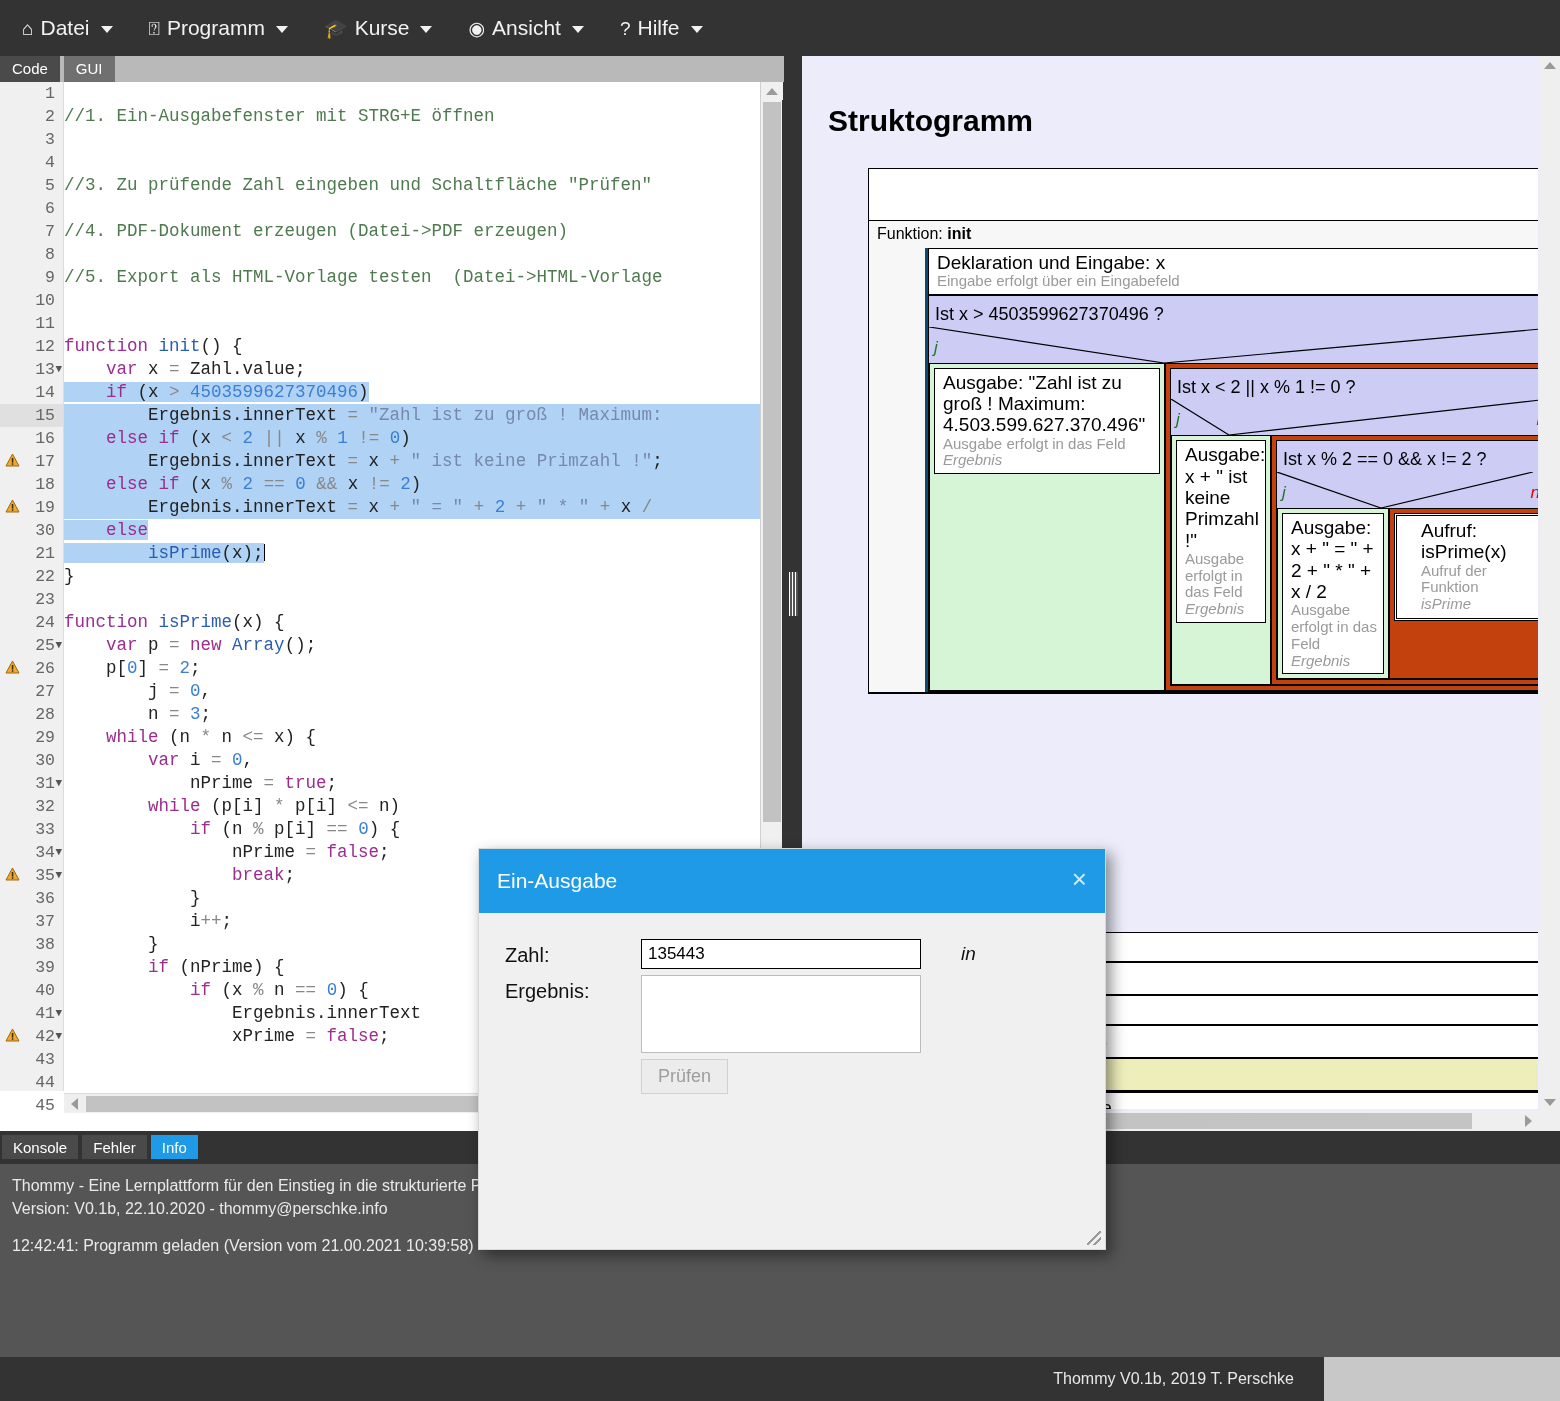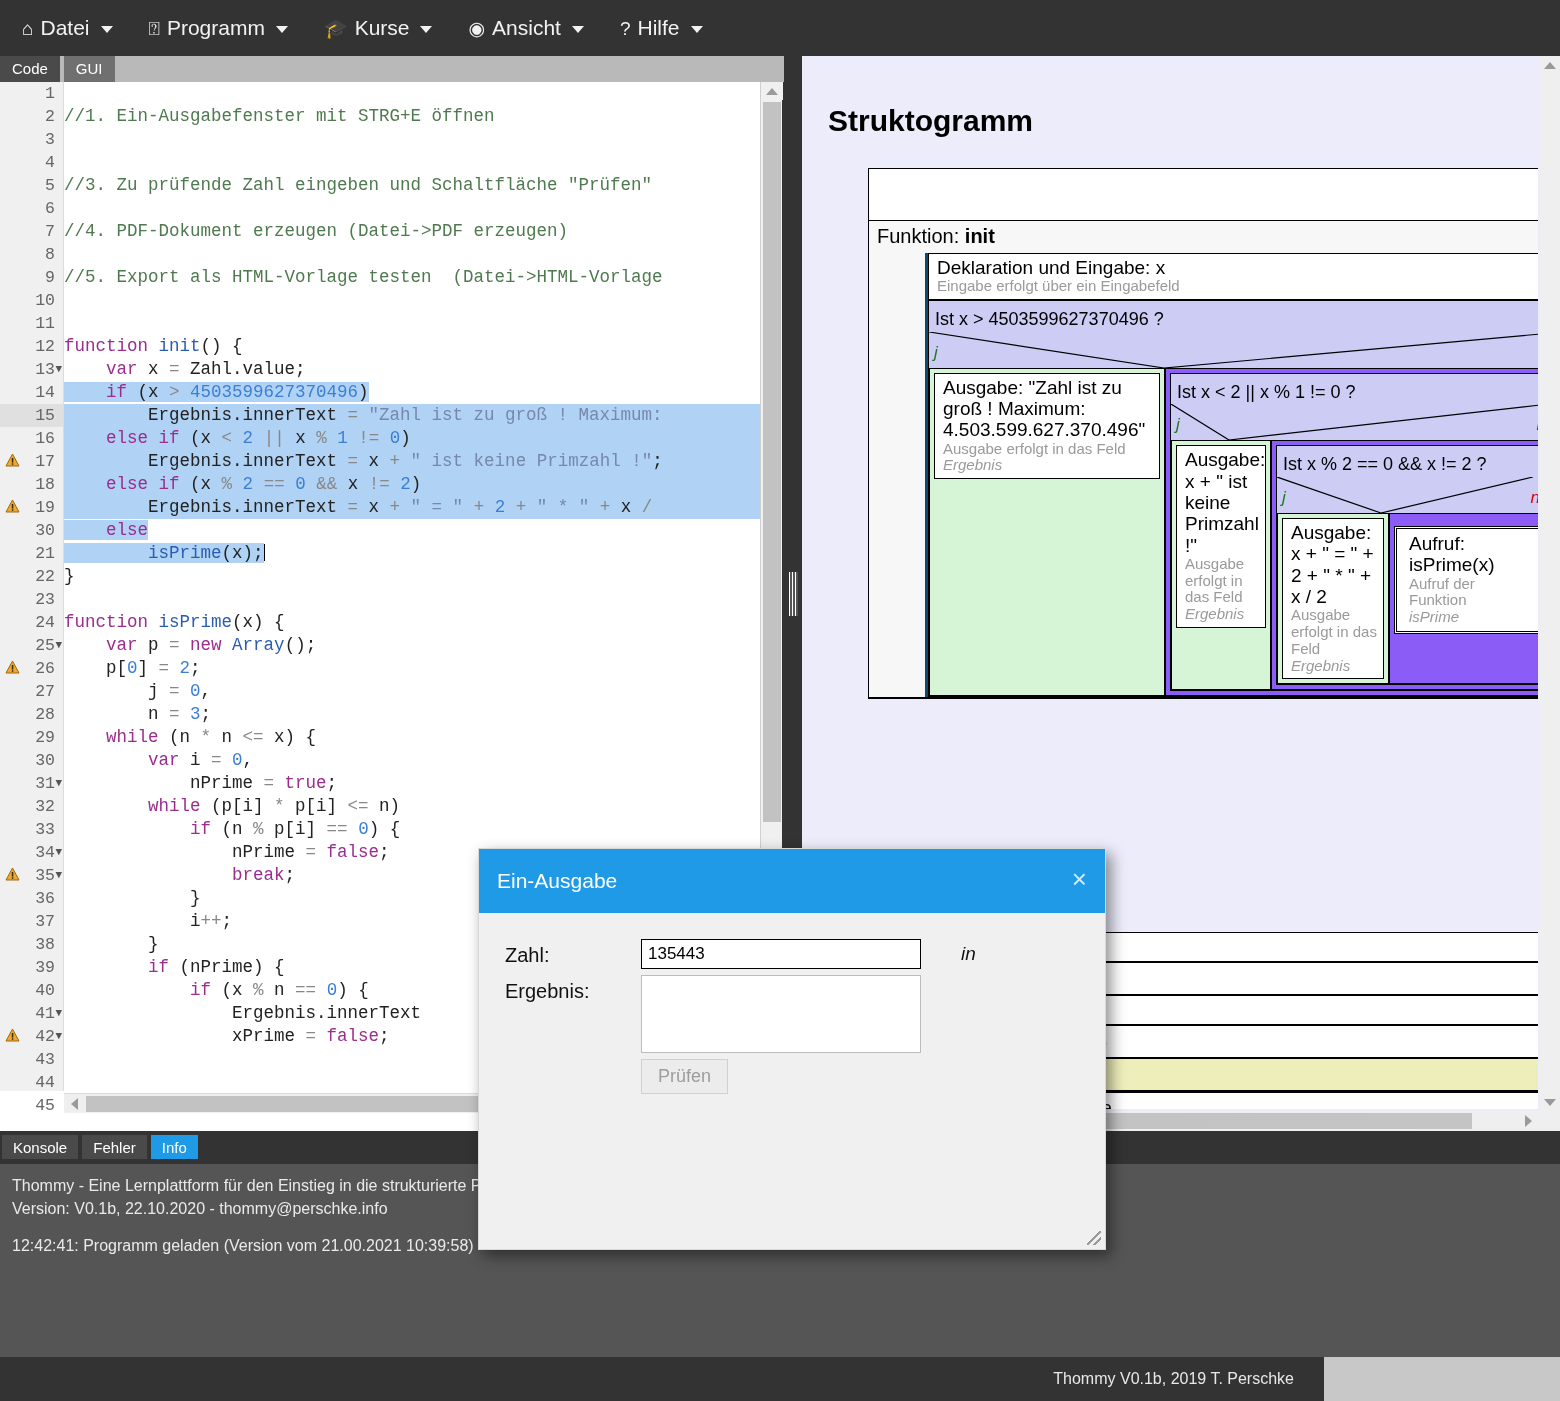--- a/index.html
+++ b/index.html
@@ -134,39 +134,39 @@
   .sg-hscroll { position:absolute; left:0; bottom:0; right:20px; height:20px; background:#efefef; }
   .sg-hscroll .thumb { position:absolute; left:0; top:2px; height:16px; width: 670px;
      background: linear-gradient(to right, #8f8f8f 0 2%, #c2c2c2 12%, #c4c4c4 100%); }
   .sg-hscroll .arrow-r { position:absolute; right:2px; top:0; width:20px;height:20px;display:flex;align-items:center;justify-content:center;}
 
   
   .nsi { font-family: "Liberation Sans", sans-serif; color:#000; }
   .frame-outer { border:1px solid #000; background:#fff; }
   .empty-strip { height: 52px; background:#fff; border-bottom:1px solid #000; }
   .fn-block { background:#f7f7f7; border-bottom:1px solid #000; }
-  .fn-label { font-size: 20px; padding: 4px 6px 5px 8px; }
+  .fn-label { font-size: 16px; padding: 4px 6px 5px 8px; }
   .fn-label b { font-weight: bold; }
   .fn-body { margin-left: 56px; border-left:3px solid #0c4a6e; }
   .stmt { background:#fff; border:1px solid #000; border-bottom: 1px solid #000; padding: 3px 6px 4px 8px; }
   .stmt .main { font-size: 19px; line-height:1.12; }
   .stmt .sub { font-size: 15px; color:#9a9a9a; line-height:1.12; }
   .stmt .sub i { font-style: italic; }
 
   .cond { background:#ccccf5; border:1px solid #000; position:relative; }
   .cond-q { font-size:18px; padding: 8px 6px 2px 6px; line-height:1.15; }
   .cond-tri { position:relative; height:36px; }
   .cond-tri svg { position:absolute; left:0; top:0; }
   .cond-tri .lbl-j { position:absolute; left:5px; top:11px; font-size:17px; font-style:italic; color:#1f7a1f; }
   .cond-tri .lbl-n { position:absolute; right:6px; top:11px; font-size:17px; font-style:italic; color:#e00000; }
   .branches { display:flex; align-items:stretch; }
   .br-yes { background:#d6f5d6; border:1px solid #000; flex: 0 0 auto; }
-  .br-no  { background:#8b5cf6; border:1px solid #000; flex: 1 1 auto; }
+  .br-no  { background:#c2410c; border:1px solid #000; flex: 1 1 auto; }
   .br-pad { padding: 4px; }
-  .call-block { border:3px double #000; background:#fff; padding: 4px 6px 5px 12px; margin-top: 8px; }
+  .call-block { border:3px double #000; background:#fff; padding: 4px 6px 5px 24px; }
 
   
   .sg2 { position:absolute; left:10px; top: 872px; width: 726px; }
   .sg2 .row { background:#fff; border:1px solid #000; font-size:19px; padding: 4px 6px 5px 10px; }
   .sg2 .row.blank { height: 30px; padding:0; }
   .sg2 .row.yellow { background:#eeeebb; }
   .sg2 .loopbox { background:#eeeebb; border:1px solid #000; padding-left: 0; }
   .sg2 .loopbox .inner { margin-left: 0; }
 
   

